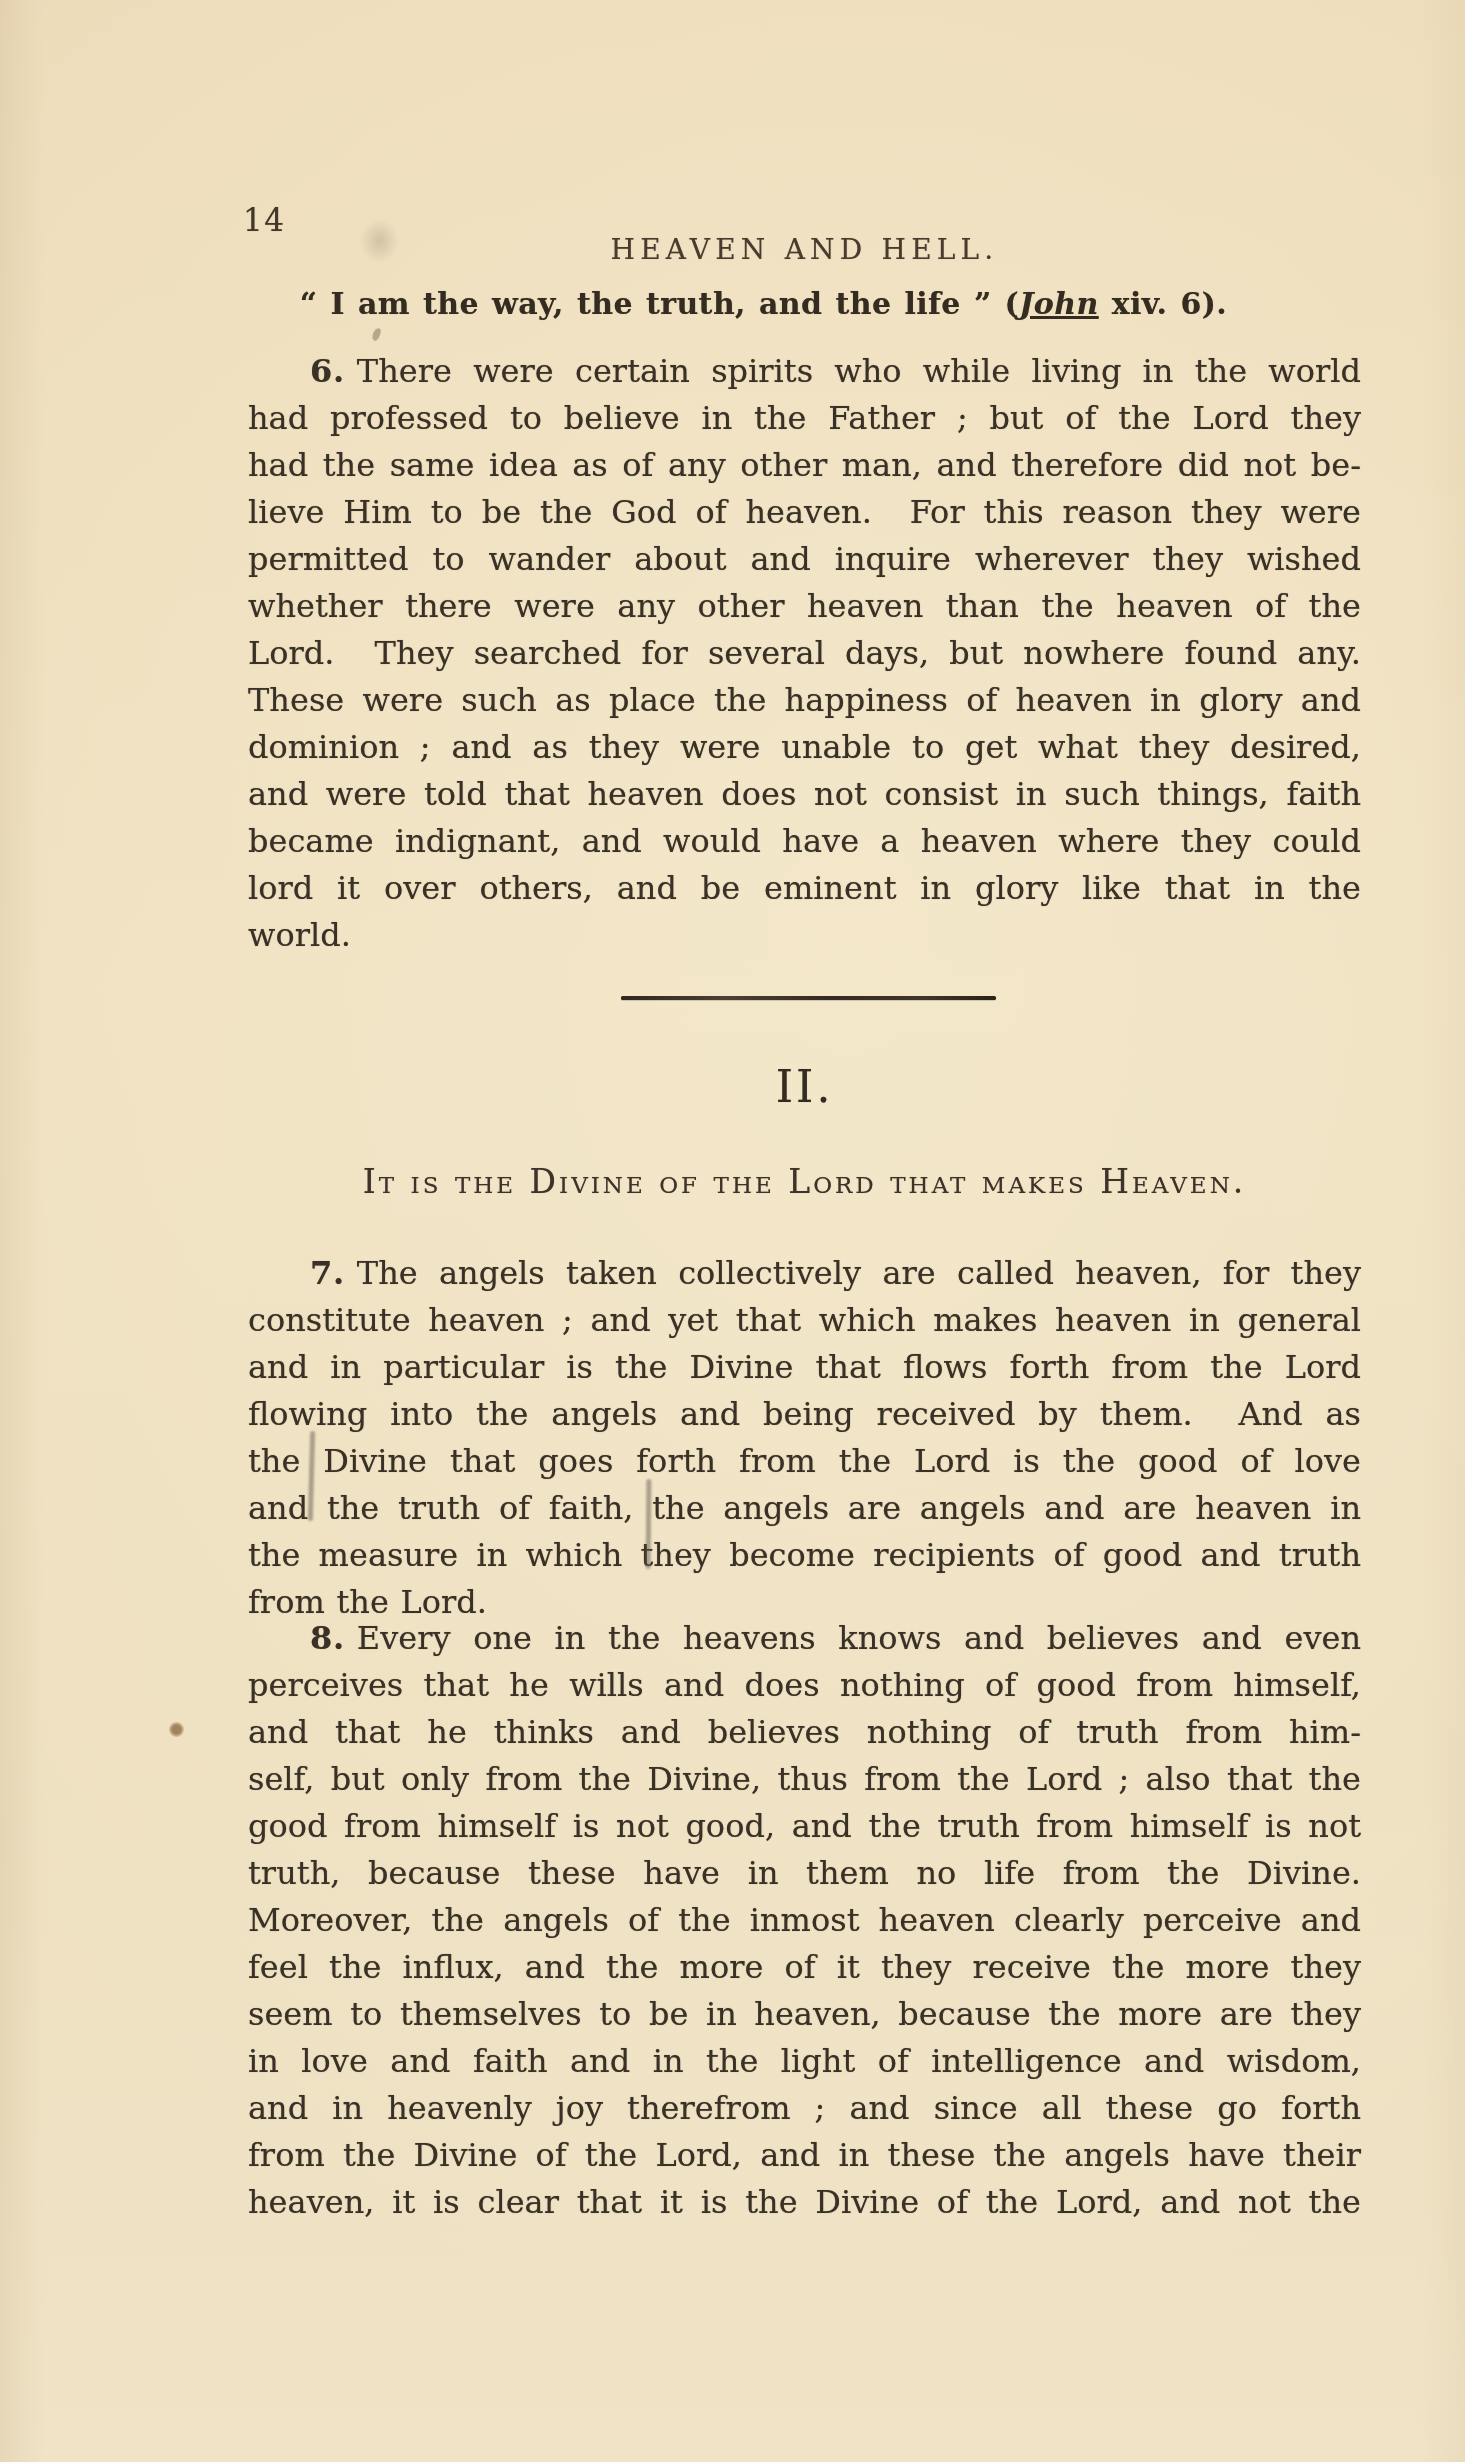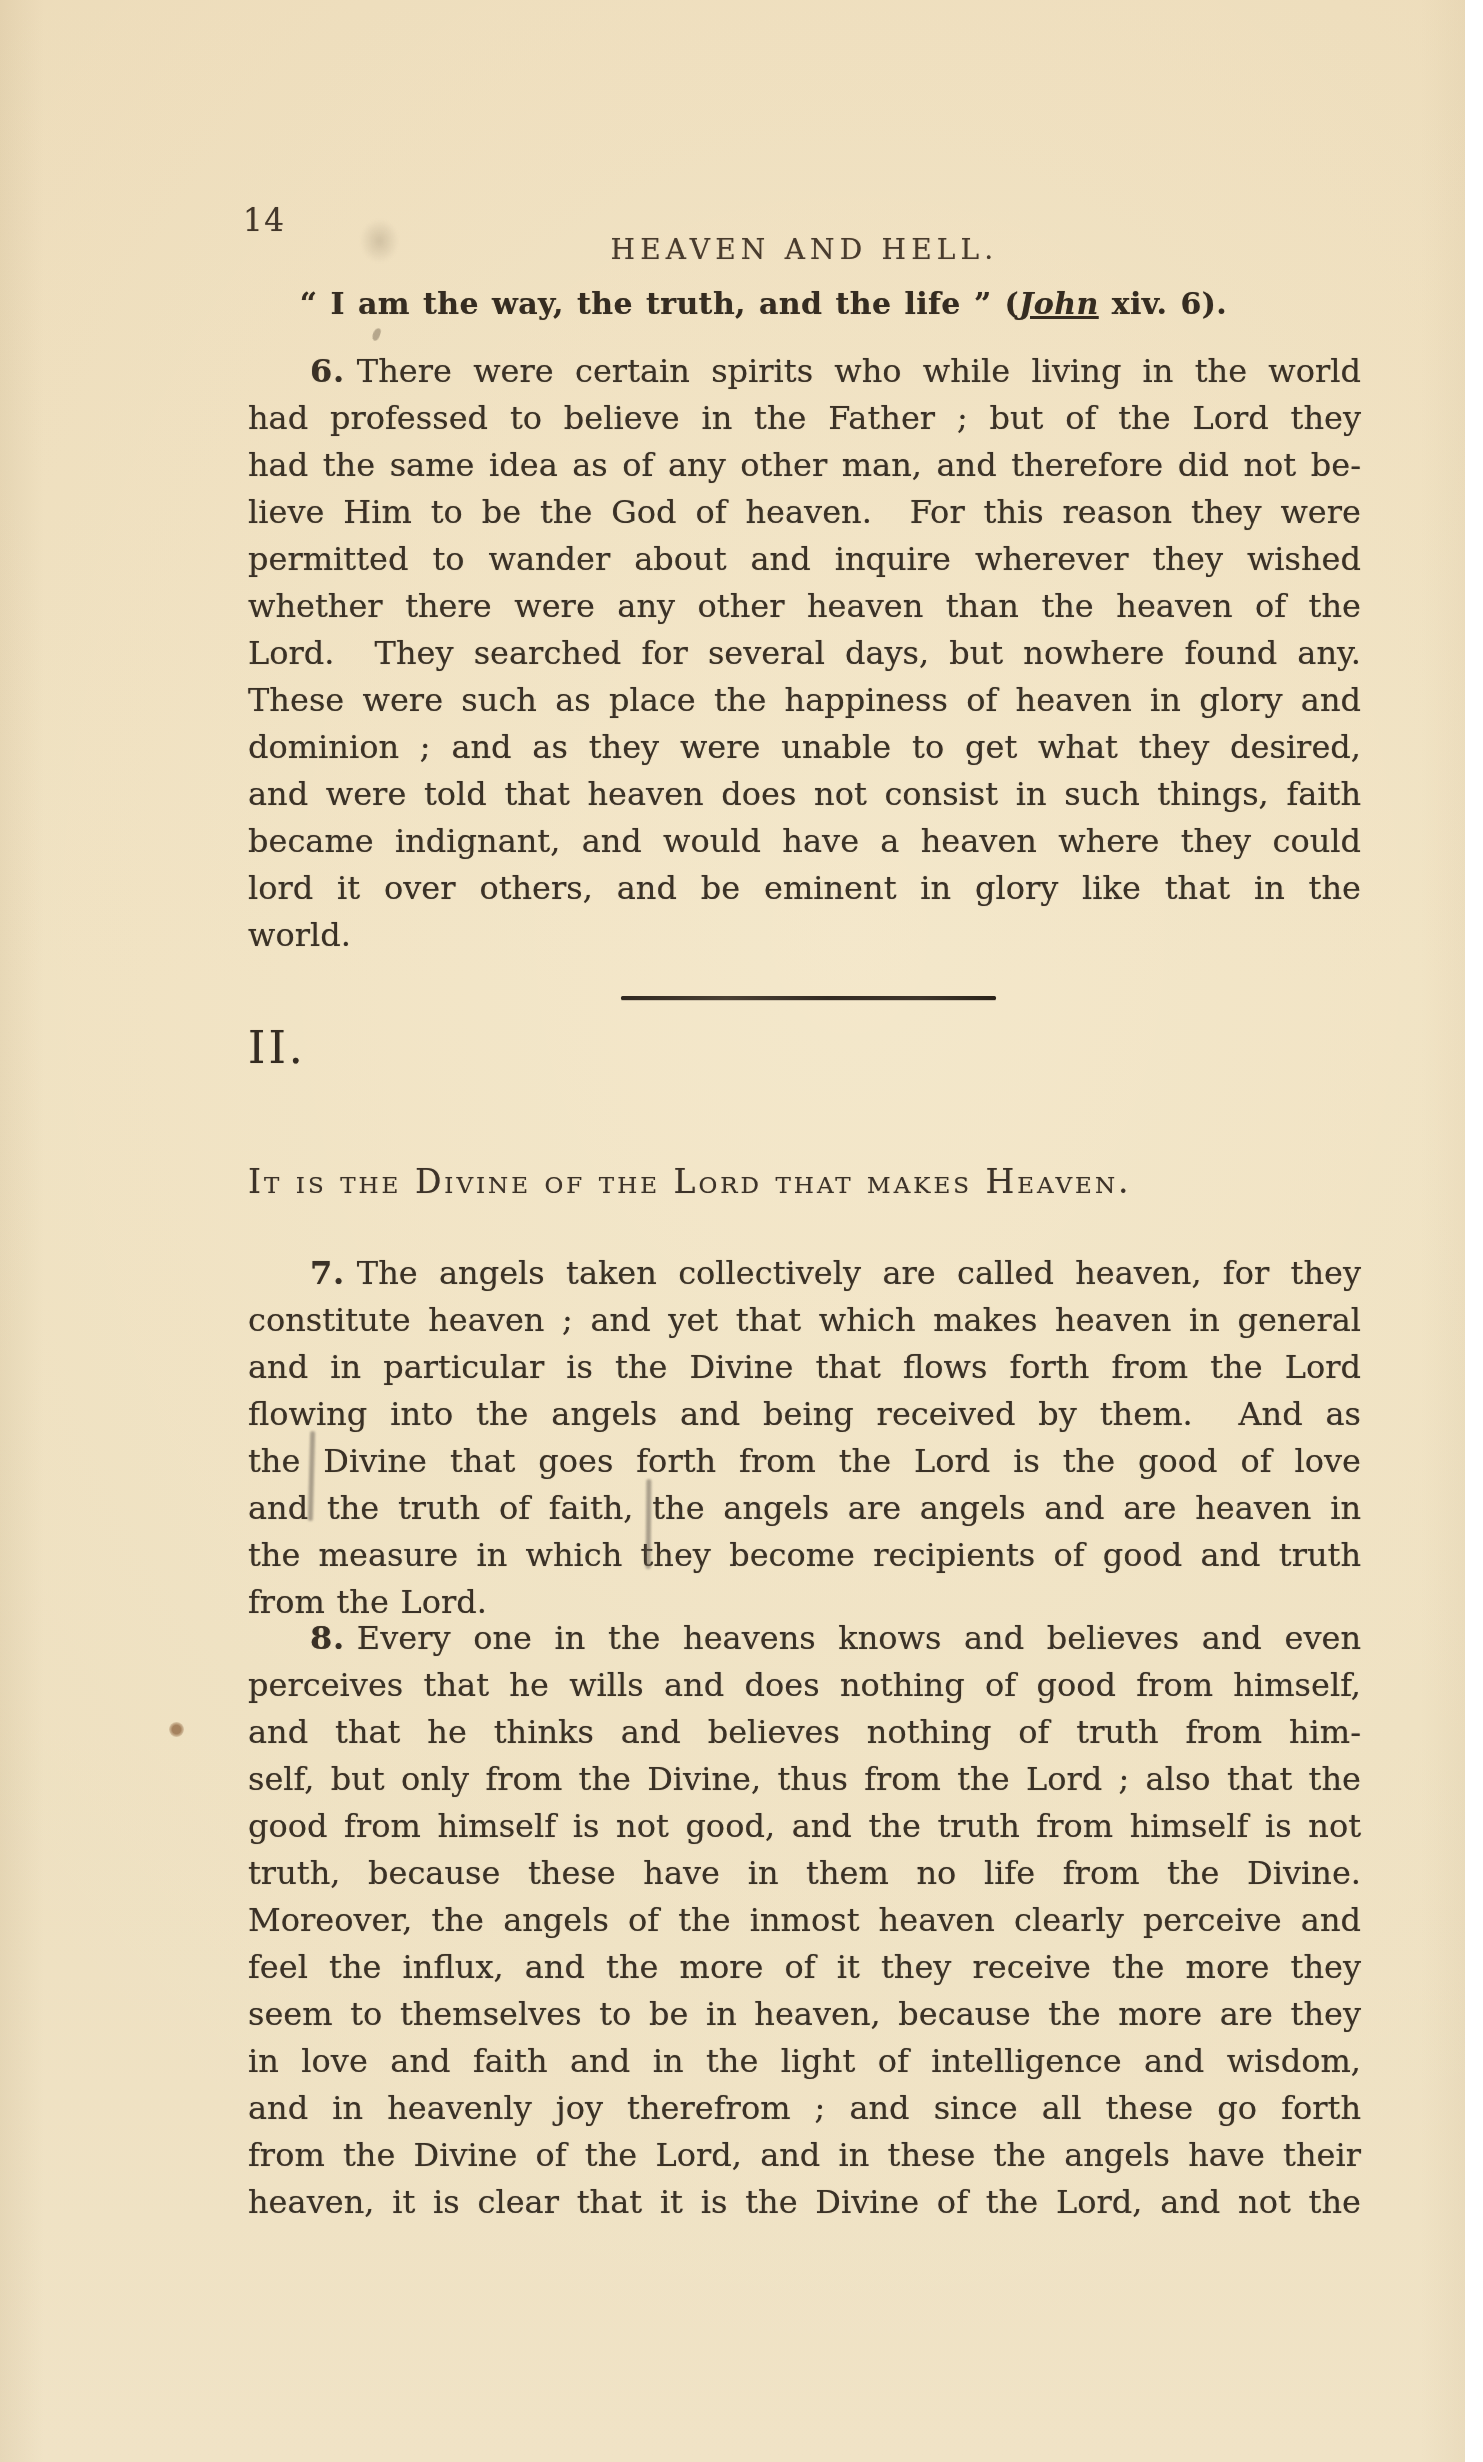--- a/index.html
+++ b/index.html
@@ -54,26 +54,26 @@
   .indent { display: inline-block; width: 62px; }
   .para-num { font-weight: 700; margin-right: 12px; letter-spacing: 0.7px; }
 
   
   .divider {
     position: absolute; left: 621px; top: 996px; width: 375px; height: 3.7px;
     border-radius: 1.5px;
     background: linear-gradient(90deg, #2f2820 0%, #4a4034 28%, #332b23 55%, #3e352b 80%, #292219 100%);
     box-shadow: 0 0.7px 0 rgba(59,51,42,0.25);
   }
-  .section-numeral-wrap { top: 1022px; }
+  .section-numeral-wrap { top: 1061px; text-align: center; }
   .section-numeral {
     font-size: 44px; line-height: 52px; letter-spacing: 3px;
     color: #352c21; text-shadow: 0 0 0.7px rgba(53,44,33,0.55);
   }
-  .section-title-wrap { top: 1160px; }
+  .section-title-wrap { top: 1160px; text-align: center; }
   .section-title {
     font-size: 33px; line-height: 44px; letter-spacing: 3px;
     font-variant: small-caps; color: #3d3329;
     text-shadow: 0 0 0.7px rgba(61,51,41,0.5);
   }
 
   
   .mark { position: absolute; pointer-events: none; }
   .speck {
     left: 169px; top: 1722px; width: 15px; height: 15px; border-radius: 50%;

